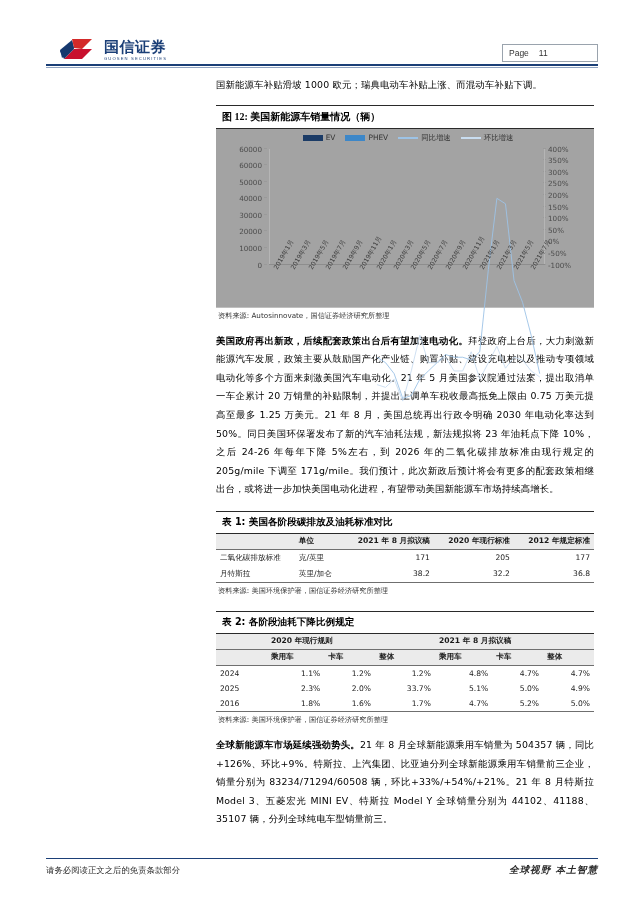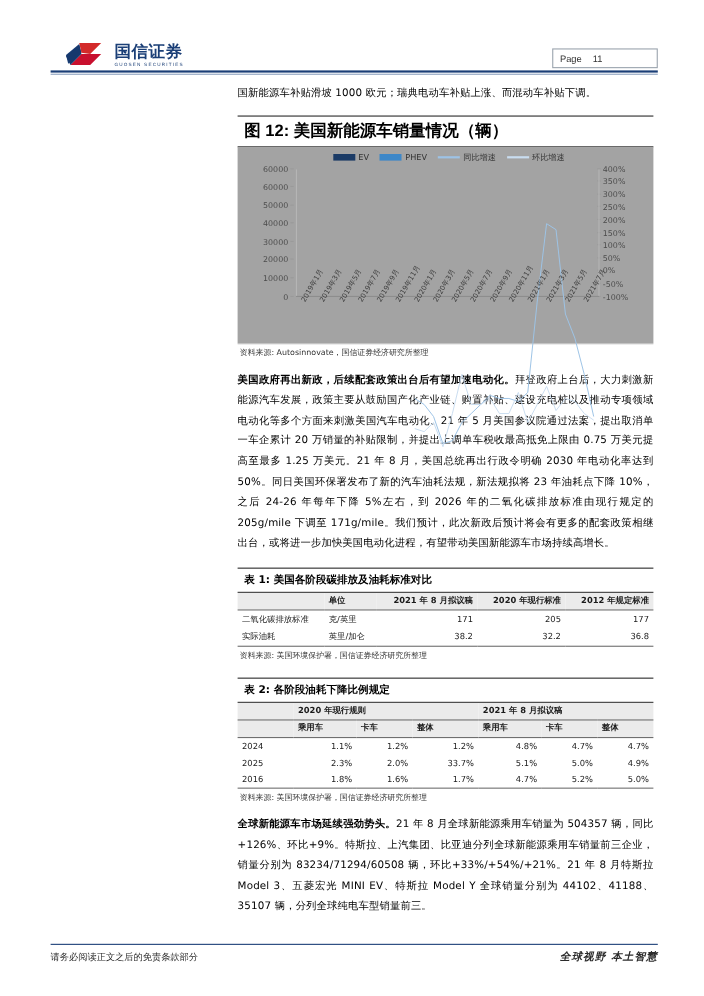--- a/index.html
+++ b/index.html
@@ -107,22 +107,22 @@
   }
   p.body b { font-weight: bold; }
 
   
   .figure {
     margin-top: 10px;
     border-top: 1px solid #2a2a2a;
     border-bottom: 1px solid #bfbfbf;
   }
   .fig-title {
-    font-family: Liberation Sans, sans-serif;
-    font-size: 15px;
+    font-family: Liberation Serif, serif;
+    font-size: 10px;
     font-weight: bold;
     padding: 4px 2px 4px 6px;
     border-bottom: 1px solid #2a2a2a;
   }
   .chart-area {
     position: relative;
     height: 178px;
     background: #a3a3a3;
   }
   .source {
@@ -577,21 +577,21 @@
         </thead>
         <tbody id="t1body">
             <tr>
               <td class="l">二氧化碳排放标准</td>
               <td class="l">克/英里</td>
               <td class="r">171</td>
               <td class="r">205</td>
               <td class="r">177</td>
             </tr>
             <tr>
-              <td class="l">实际油耗</td>
+              <td class="l">月特斯拉</td>
               <td class="l">英里/加仑</td>
               <td class="r">38.2</td>
               <td class="r">32.2</td>
               <td class="r">36.8</td>
             </tr>
           </tbody>
       </table>
       <div class="source">资料来源: 美国环境保护署，国信证券经济研究所整理</div>
     </div>
 

